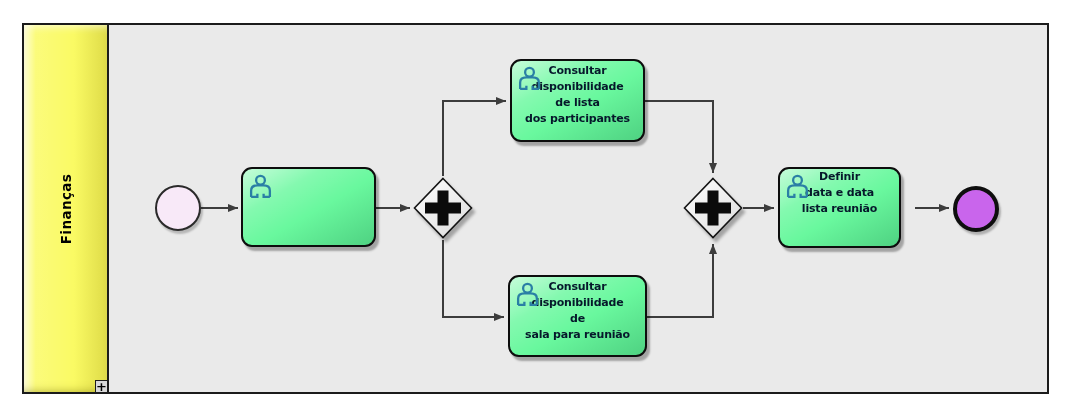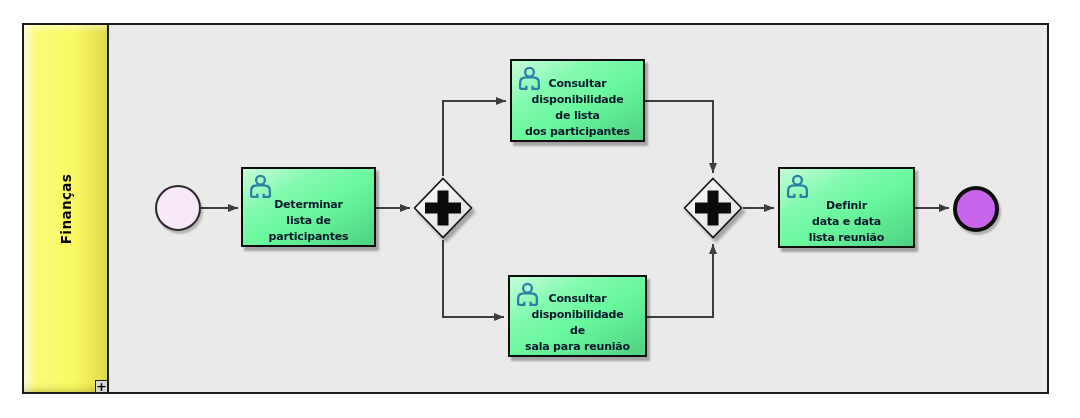--- a/index.html
+++ b/index.html
@@ -43,40 +43,40 @@
     box-shadow:2px 3px 2px rgba(0,0,0,.22);
   }
   .end-event{
     left:953px;top:186px;width:46px;height:46px;
     background:var(--c-end-event-fill,#C965EC);border:4px solid #0e0e0e;
     box-shadow:2px 3px 2px rgba(0,0,0,.25);
   }
   
   .task{
     position:absolute;box-sizing:border-box;
-    border:2px solid #0d0d0d;border-radius:0;
+    border:2px solid #0d0d0d;border-radius:11px;
     background-color:var(--c-task-fill,#69F89E);
     background-image:linear-gradient(150deg,rgba(255,255,255,.62) 0%,rgba(255,255,255,.18) 30%,rgba(255,255,255,0) 55%,rgba(0,95,45,.25) 100%);
     box-shadow:3px 4px 2px rgba(0,0,0,.30);
-    display:flex;align-items:flex-end;justify-content:center;
+    display:flex;align-items:flex-start;justify-content:center;
     cursor:pointer;
   }
   .task-label{
     text-align:center;font-weight:bold;font-size:11px;line-height:16px;
     color:var(--c-text,#06182B);letter-spacing:-.2px;
   }
   .task-label span{display:block;white-space:nowrap;}
   .task .person{position:absolute;left:6px;top:5px;}
   .task .person path,.task .person circle{
     fill:none;stroke:var(--c-person-icon,#2A7FA5);stroke-width:2.2;
   }
   .t1{left:241px;top:167px;width:135px;height:80px;}
   .t2{left:510px;top:59px; width:135px;height:83px;}
   .t3{left:508px;top:275px;width:139px;height:82px;}
-  .t4{left:778px;top:167px;width:137px;height:81px;}
+  .t4{left:778px;top:167px;width:123px;height:81px;}
   .t2 .task-label,.t3 .task-label{margin-top:2px;}
   
   .gateway{position:absolute;width:60px;height:62px;cursor:pointer;}
   .gateway svg{display:block;filter:drop-shadow(3px 4px 1.5px rgba(0,0,0,.30));}
   .g1{left:413px;top:177px;}
   .g2{left:683px;top:177px;}
 </style>
 </head>
 <body>
 
@@ -109,25 +109,20 @@
 
   <div class="event start-event"></div>
 
   <div class="task t1">
     <svg class="person" width="23" height="25" viewBox="0 0 22 24">
       <circle cx="11" cy="6" r="4.2"></circle>
       <path d="M2 22 V16 Q2 11 8 11 H14 Q20 11 20 16 V22"></path>
       <path d="M2 22 H8 V19"></path>
       <path d="M20 22 H14 V19"></path>
     </svg>
-    <div class="task-label">
-      <span>Determinar</span>
-      <span>lista de</span>
-      <span>participantes</span>
-    </div>
   </div>
 
   <div class="task t2">
     <svg class="person" width="23" height="25" viewBox="0 0 22 24">
       <circle cx="11" cy="6" r="4.2"></circle>
       <path d="M2 22 V16 Q2 11 8 11 H14 Q20 11 20 16 V22"></path>
       <path d="M2 22 H8 V19"></path>
       <path d="M20 22 H14 V19"></path>
     </svg>
     <div class="task-label">

